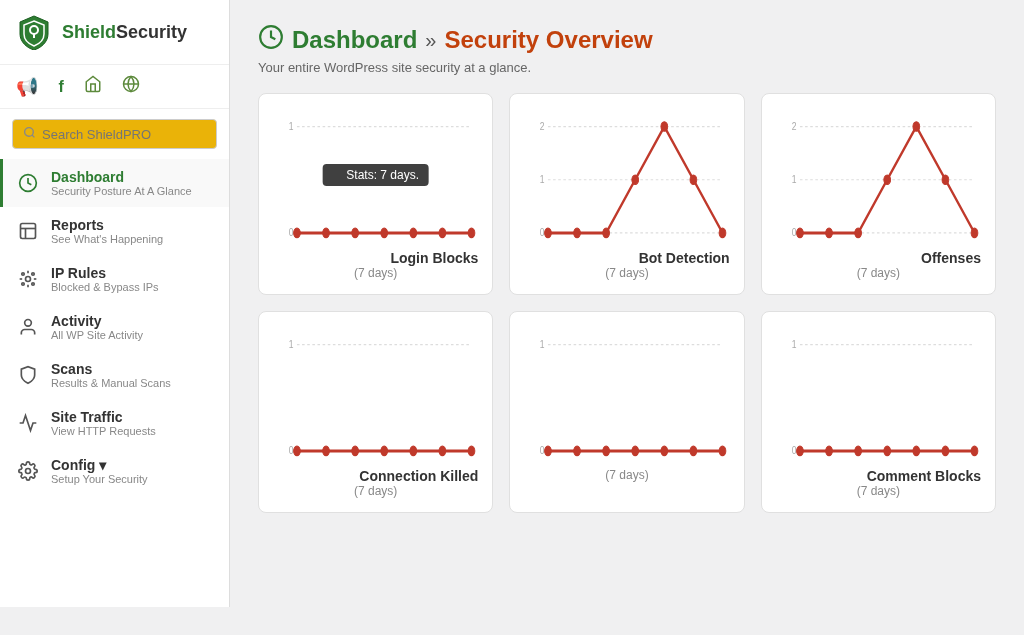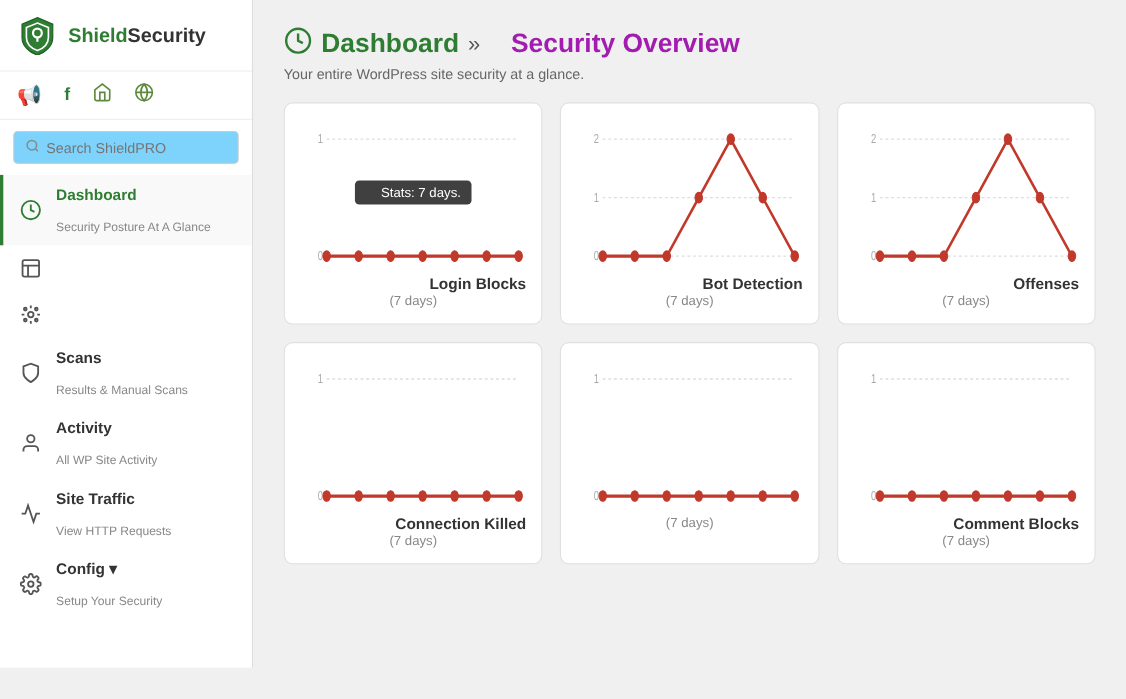--- a/index.html
+++ b/index.html
@@ -52,21 +52,21 @@
     }
 
     .sidebar-search {
       margin: 10px 12px;
       display: flex;
       align-items: center;
       border: 1px solid #ccc;
       border-radius: 4px;
       padding: 6px 10px;
       gap: 6px;
-      background: #7dd3fc;
+      background: #eab308;
     }
     .sidebar-search input {
       border: none;
       background: transparent;
       font-size: 13px;
       color: #555;
       outline: none;
       width: 100%;
     }
     .search-icon-svg { color: #888; font-size: 13px; }
@@ -99,21 +99,21 @@
     .sidebar-item-title {
       font-size: 14px;
       font-weight: 600;
       color: #2e7d32;
     }
     .sidebar-item.active .sidebar-item-title { color: #2e7d32; }
     .sidebar-item:not(.active) .sidebar-item-title { color: #333; }
     .sidebar-item-subtitle {
       font-size: 11px;
       color: #888;
-      margin-top: 16px;
+      margin-top: 0;
     }
 
     
     .main-content {
       flex: 1;
       background: #f0f0f1;
       overflow-y: auto;
       padding: 24px 28px;
     }
 
@@ -133,22 +133,21 @@
       color: #2e7d32;
     }
     .page-title-arrow {
       font-size: 20px;
       color: #555;
       font-weight: 400;
     }
     .page-title-sub {
       font-size: 24px;
       font-weight: 700;
-      color: #a21caf;
-      margin-left: 20px;
+      color: #c2410c;
     }
     .page-subtitle {
       font-size: 13px;
       color: #666;
     }
 
     
     .charts-grid {
       display: grid;
       grid-template-columns: repeat(3, 1fr);
@@ -261,60 +260,68 @@
     </div>
 
     <div class="sidebar-item">
       <div class="sidebar-item-icon">
         <svg width="20" height="20" viewBox="0 0 24 24" fill="none" stroke="#555" stroke-width="2">
             <rect x="3" y="3" width="18" height="18" rx="2"></rect>
             <line x1="3" y1="9" x2="21" y2="9"></line>
             <line x1="9" y1="21" x2="9" y2="9"></line>
           </svg>
       </div>
+      <div class="sidebar-item-text">
+        <span class="sidebar-item-title" style="color:#333">Reports</span>
+        <span class="sidebar-item-subtitle">See What's Happening</span>
+      </div>
     </div>
 
     <div class="sidebar-item">
       <div class="sidebar-item-icon">
         <svg width="20" height="20" viewBox="0 0 24 24" fill="none" stroke="#555" stroke-width="2">
             <circle cx="12" cy="12" r="3"></circle>
             <line x1="12" y1="2" x2="12" y2="5"></line>
             <line x1="12" y1="19" x2="12" y2="22"></line>
             <line x1="2" y1="12" x2="5" y2="12"></line>
             <line x1="19" y1="12" x2="22" y2="12"></line>
             <circle cx="6" cy="6" r="1.5"></circle>
             <circle cx="18" cy="6" r="1.5"></circle>
             <circle cx="6" cy="18" r="1.5"></circle>
             <circle cx="18" cy="18" r="1.5"></circle>
           </svg>
       </div>
-    </div>
-
-    <div class="sidebar-item">
-      <div class="sidebar-item-icon">
-        <svg width="20" height="20" viewBox="0 0 24 24" fill="none" stroke="#555" stroke-width="2">
-            <path d="M12 22s8-4 8-10V5l-8-3-8 3v7c0 6 8 10 8 10z"></path>
-          </svg>
-      </div>
-      <div class="sidebar-item-text">
-        <span class="sidebar-item-title" style="color:#333">Scans</span>
-        <span class="sidebar-item-subtitle">Results &amp; Manual Scans</span>
+      <div class="sidebar-item-text">
+        <span class="sidebar-item-title" style="color:#333">IP Rules</span>
+        <span class="sidebar-item-subtitle">Blocked &amp; Bypass IPs</span>
       </div>
     </div>
 
     <div class="sidebar-item">
       <div class="sidebar-item-icon">
         <svg width="20" height="20" viewBox="0 0 24 24" fill="none" stroke="#555" stroke-width="2">
             <path d="M20 21v-2a4 4 0 0 0-4-4H8a4 4 0 0 0-4 4v2"></path>
             <circle cx="12" cy="7" r="4"></circle>
           </svg>
       </div>
       <div class="sidebar-item-text">
         <span class="sidebar-item-title" style="color:#333">Activity</span>
         <span class="sidebar-item-subtitle">All WP Site Activity</span>
+      </div>
+    </div>
+
+    <div class="sidebar-item">
+      <div class="sidebar-item-icon">
+        <svg width="20" height="20" viewBox="0 0 24 24" fill="none" stroke="#555" stroke-width="2">
+            <path d="M12 22s8-4 8-10V5l-8-3-8 3v7c0 6 8 10 8 10z"></path>
+          </svg>
+      </div>
+      <div class="sidebar-item-text">
+        <span class="sidebar-item-title" style="color:#333">Scans</span>
+        <span class="sidebar-item-subtitle">Results &amp; Manual Scans</span>
       </div>
     </div>
 
     <div class="sidebar-item">
       <div class="sidebar-item-icon">
         <svg width="20" height="20" viewBox="0 0 24 24" fill="none" stroke="#555" stroke-width="2">
             <polyline points="22 12 18 12 15 21 9 3 6 12 2 12"></polyline>
           </svg>
       </div>
       <div class="sidebar-item-text">

